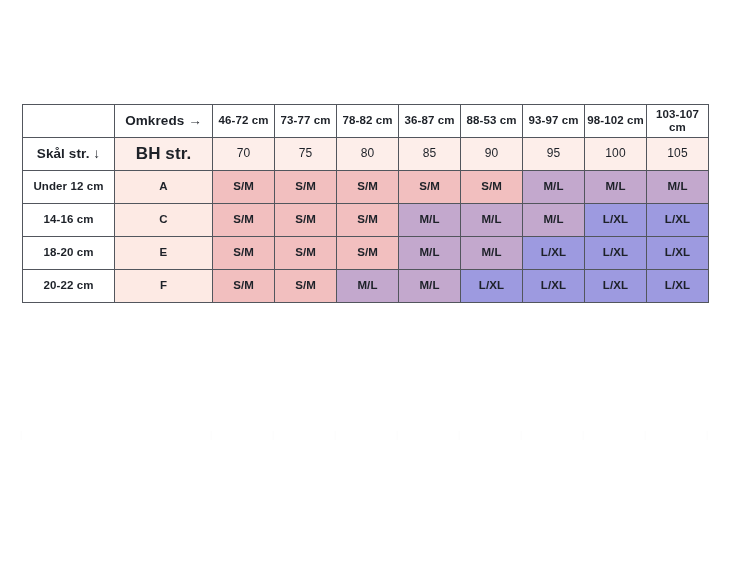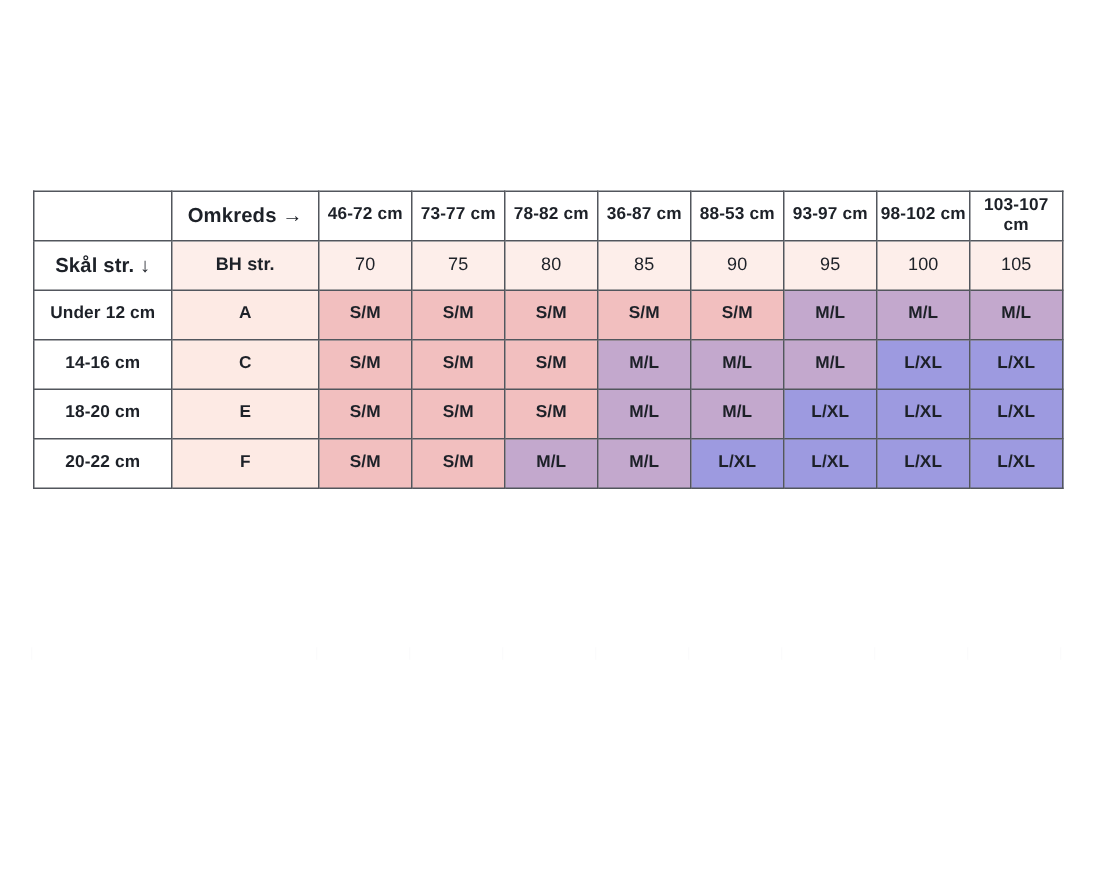--- a/index.html
+++ b/index.html
@@ -11,21 +11,21 @@
     width: 730px;
     height: 584px;
     position: relative;
     font-family: "Liberation Sans", sans-serif;
     overflow: hidden;
   }
 
   #size-chart-wrap {
     position: absolute;
     left: 22px;
-    top: 127px;
+    top: 104px;
     width: 583px;
   }
 
   table.size-chart {
     border-collapse: collapse;
     table-layout: fixed;
     width: 686px;
     border: 1px solid #2b2f36;
   }
 
@@ -60,21 +60,21 @@
     font-weight: bold;
   }
 
   tr.row-bhstr td.skal-label {
     background: #ffffff;
     font-size: 13.5px;
     font-weight: bold;
   }
   tr.row-bhstr td.bh-label {
     background: #fdeeea;
-    font-size: 12px;
+    font-size: 17px;
     font-weight: bold;
     margin-left: 48px;
   }
   tr.row-bhstr td.num-head {
     background: #fdeeea;
     font-size: 12px;
     font-weight: normal;
   }
 
   

